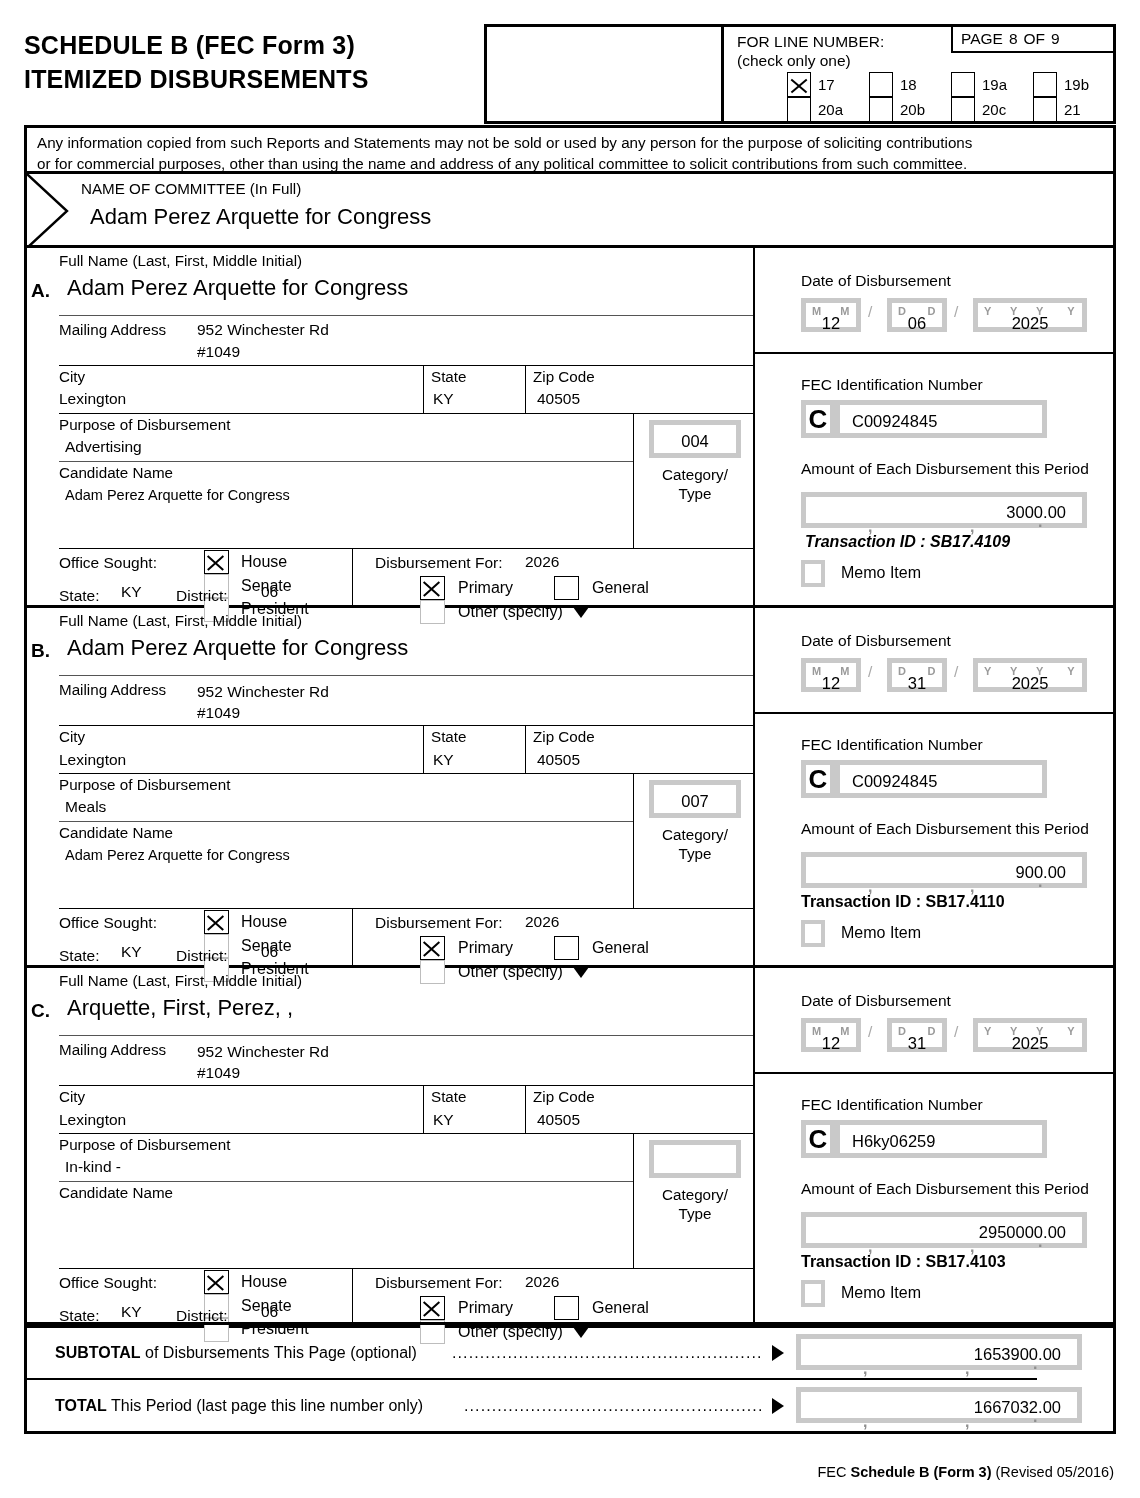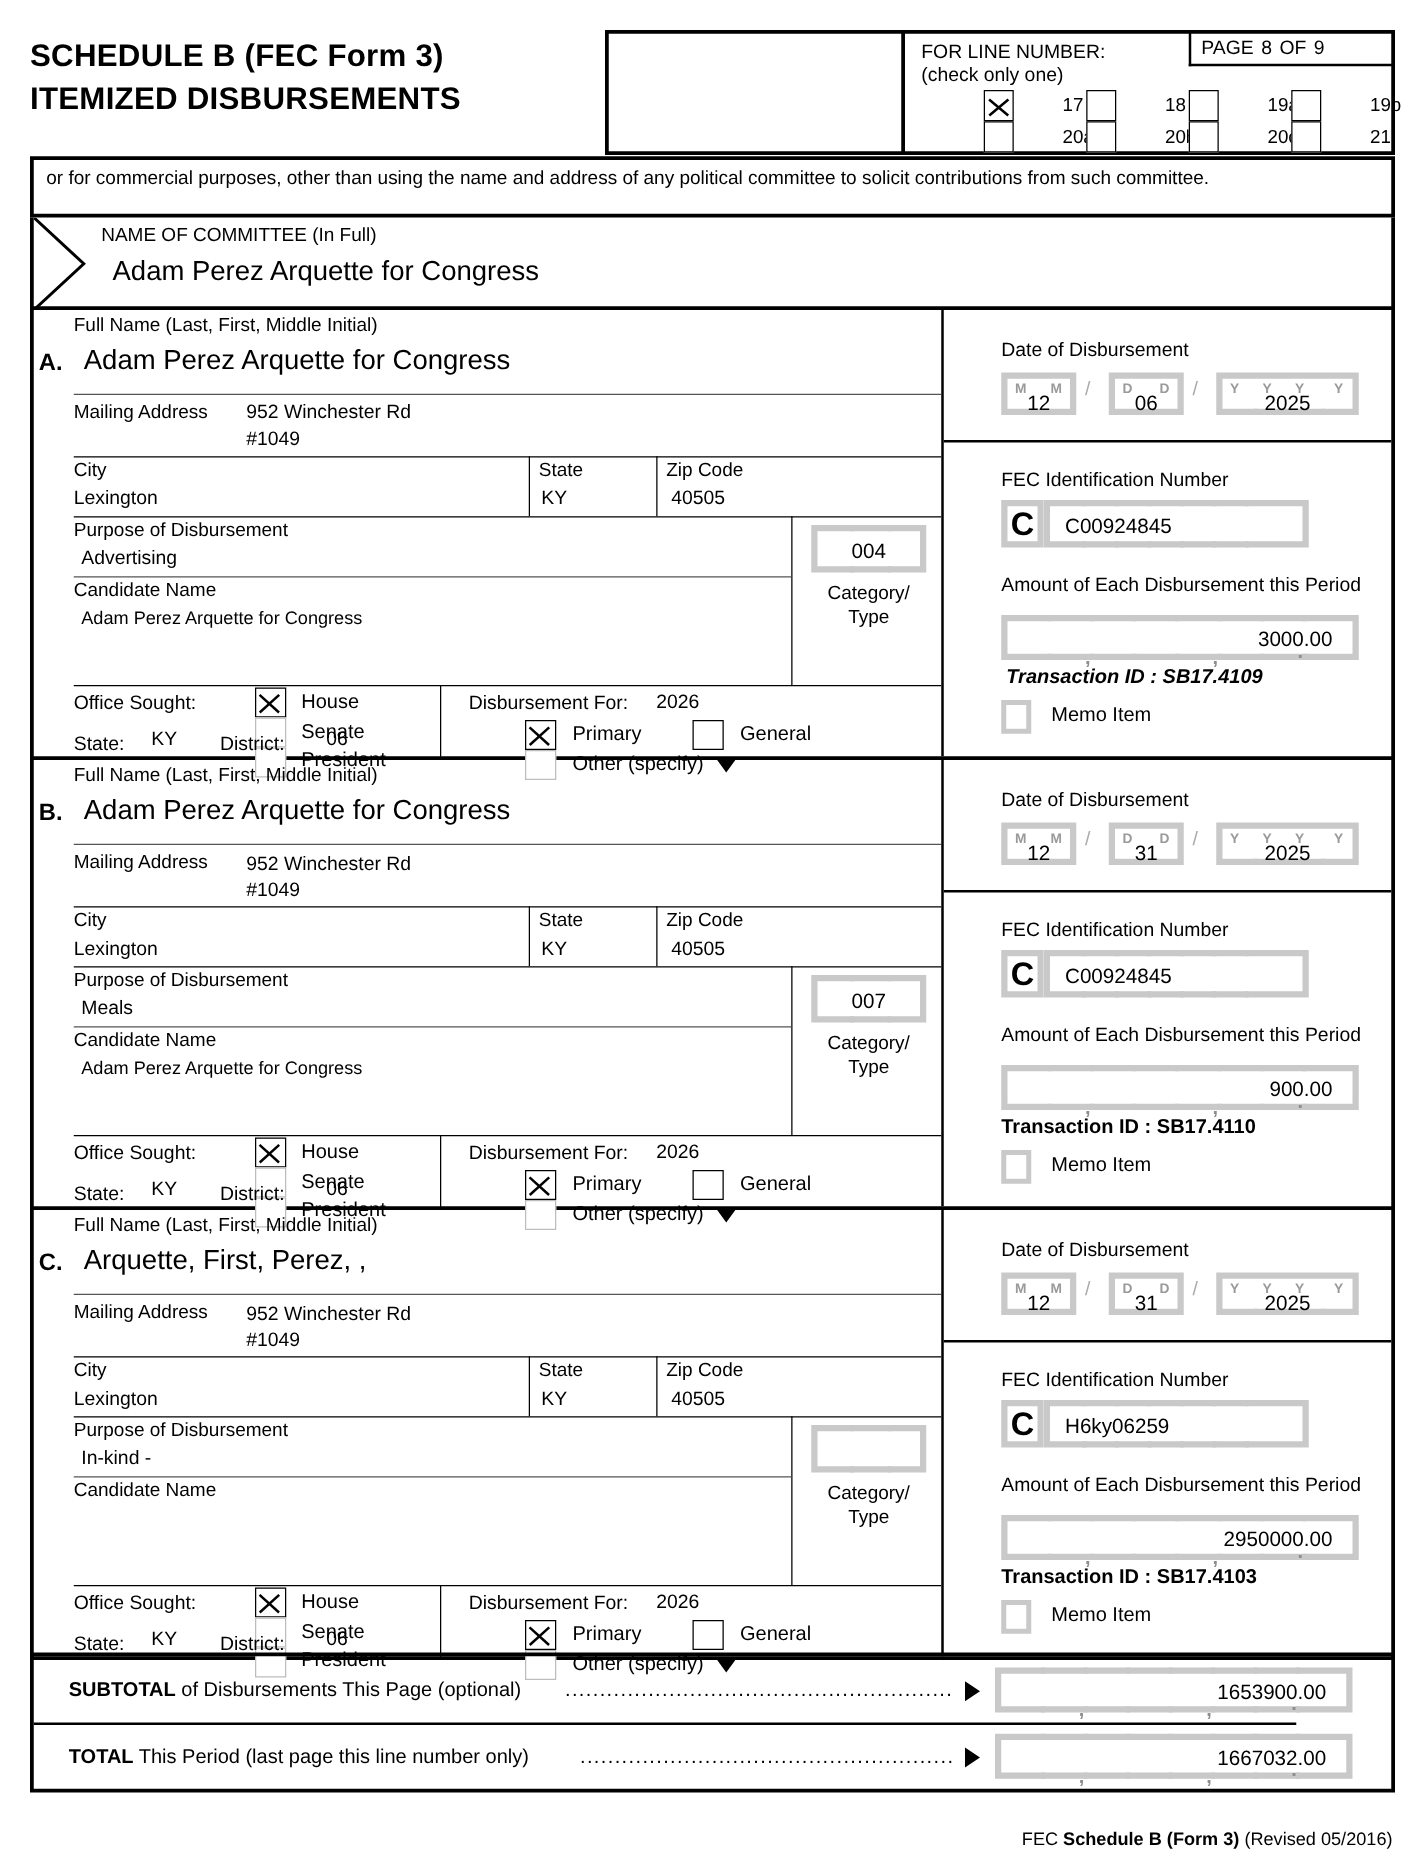--- a/index.html
+++ b/index.html
@@ -65,21 +65,21 @@
   }
   .pagebox .lbl { font-size: 15.5px; }
   .pagebox .num { font-size: 15.5px; padding: 0 6px; }
   .chkrow {
     position: absolute; left: 60px; top: 46px; width: 328px; height: 52px;
     display: flex;
   }
   .chkgrp { width: 82px; position: relative; }
   .chkcell {
     position: relative; height: 25px;
-    display: flex; align-items: center; gap: 32px;
+    display: flex; align-items: center;
   }
   .cbx {
     width: 24px; height: 25px;
     border: 1.6px solid #000;
     position: relative; flex: none;
     background: #fff;
   }
   .cbx.x::before, .cbx.x::after {
     content: ""; position: absolute;
     left: 1px; top: 50%; width: 20px; height: 1.8px; background: #000;
@@ -310,20 +310,21 @@
             <div class="cbx"></div>
             <span class="cl">21</span>
           </div>
         </div>
 
       </div>
     </div>
   </div>
 
   <div class="disc">
+    <div>Any information copied from such Reports and Statements may not be sold or used by any person for the purpose of soliciting contributions</div>
     <div>or for commercial purposes, other than using the name and address of any political committee to solicit contributions from such committee.</div>
   </div>
 
   <div class="comm">
     <div class="slash">
       <svg width="44" height="74" viewBox="0 0 44 74">
         <path d="M0,0 L40,37 L0,74" fill="none" stroke="#000" stroke-width="2.4"></path>
       </svg>
     </div>
     <div class="lbl">NAME OF COMMITTEE (In Full)</div>

